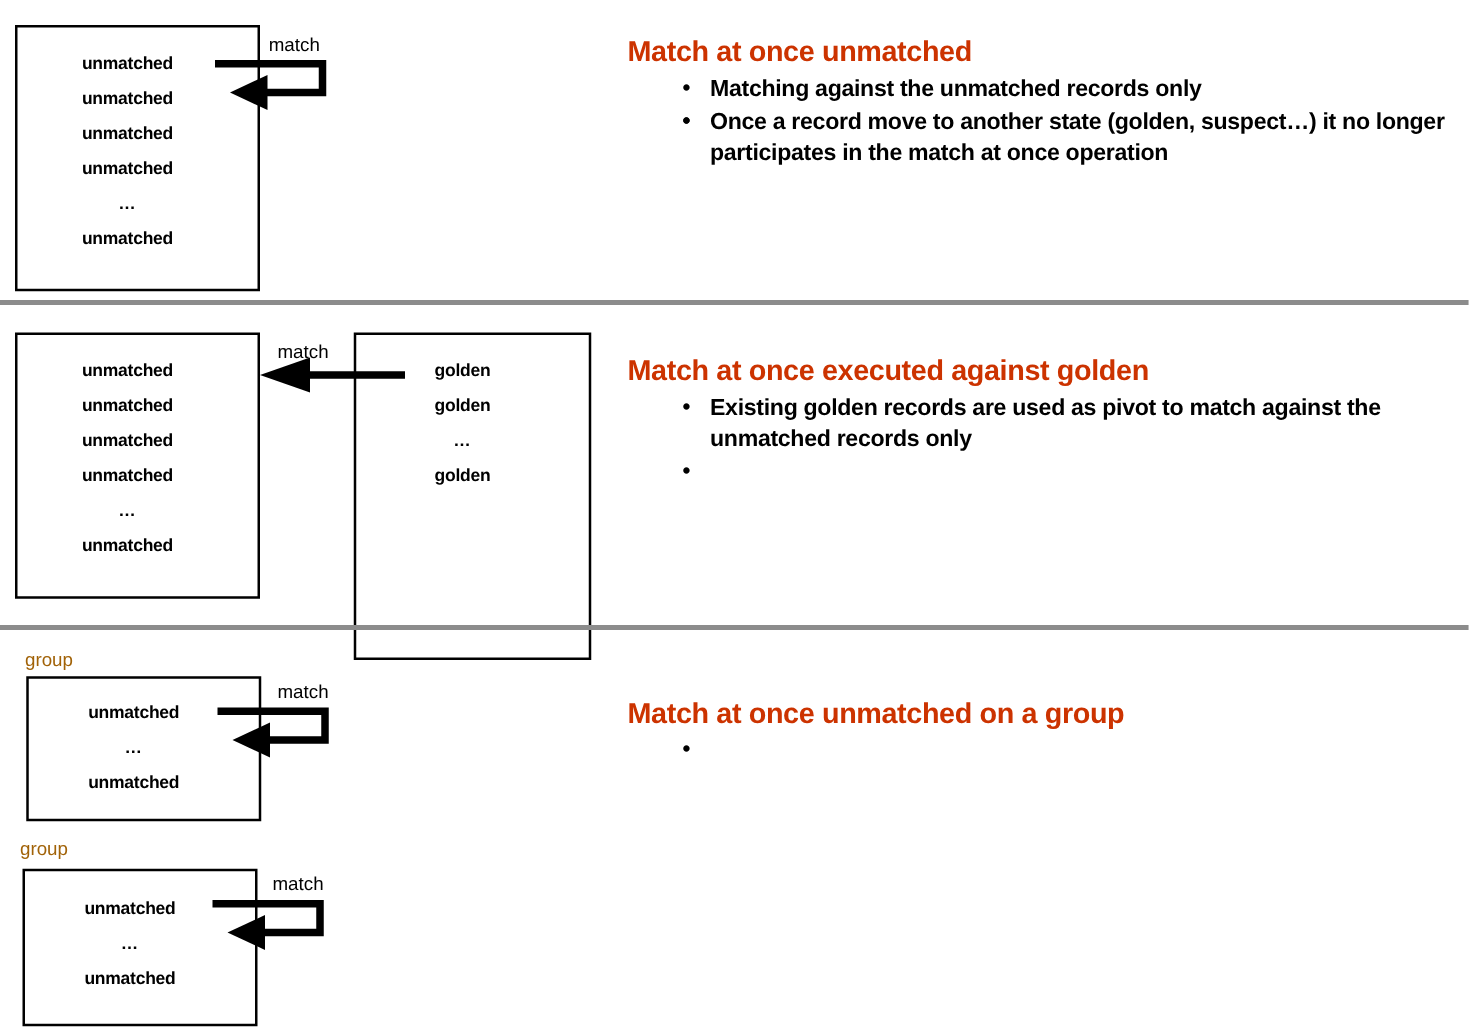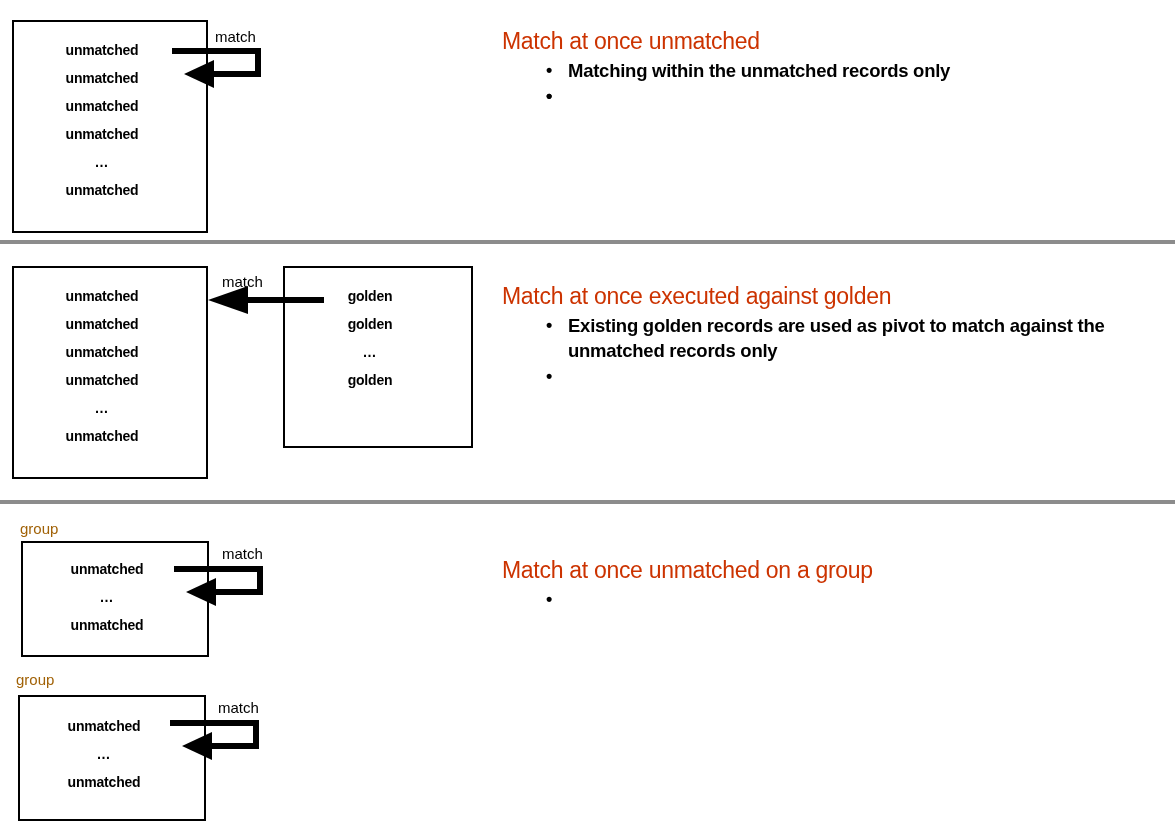--- a/index.html
+++ b/index.html
@@ -62,21 +62,21 @@
     left: 0;
     width: 1175px;
     height: 4px;
     background: #8c8c8c;
   }
 
   
   .section-text { position: absolute; left: 502px; width: 660px; }
   .section-heading {
     font-size: 23px;
-    font-weight: normal;
+    font-weight: bold;
     color: #cc3300;
     line-height: 27px;
     margin: 0 0 3px 0;
     letter-spacing: -0.3px;
     white-space: nowrap;
   }
   .bullets { list-style: none; margin: 0; padding: 0 0 0 44px; }
   .bullets li {
     position: relative;
     font-size: 18.5px;
@@ -113,40 +113,40 @@
 <svg class="arrow-svg" style="left:170px; top:40px;" width="100" height="50" viewBox="0 0 100 50">
 
   <path d="M 2 11 L 88 11 L 88 34 L 40 34" fill="none" stroke="#000000" stroke-width="6"></path>
 
   <polygon points="14,34 44,20 44,48" fill="#000000"></polygon>
 </svg>
 
 <div class="section-text" style="top:28px;">
   <div class="section-heading">Match at once unmatched</div>
   <ul class="bullets">
-    <li><span class="bullet-dot">•</span><span>Matching within the unmatched records only</span></li>
+    <li><span class="bullet-dot">•</span><span>Matching against the unmatched records only</span></li>
     <li><span class="bullet-dot">•</span></li>
-    <li><span class="bullet-dot">•</span></li>
+    <li><span class="bullet-dot">•</span><span>Once a record move to another state (golden, suspect…) it no longer participates in the match at once operation</span></li>
   </ul>
 </div>
 
 <div class="divider" style="top:240px;"></div>
 
 <div class="record-box" style="left:12px; top:266px; width:196px; height:213px;">
   <div class="record-list">
     <span class="rec">unmatched</span>
     <span class="rec">unmatched</span>
     <span class="rec">unmatched</span>
     <span class="rec">unmatched</span>
     <span class="rec ellipsis">…</span>
     <span class="rec">unmatched</span>
   </div>
 </div>
 
-<div class="record-box" style="left:283px; top:266px; width:190px; height:182px;">
+<div class="record-box" style="left:283px; top:266px; width:190px; height:262px;">
   <div class="record-list">
     <span class="rec">golden</span>
     <span class="rec">golden</span>
     <span class="rec ellipsis">…</span>
     <span class="rec">golden</span>
   </div>
 </div>
 
 <div class="match-label" style="left:222px; top:274px;">match</div>
 

